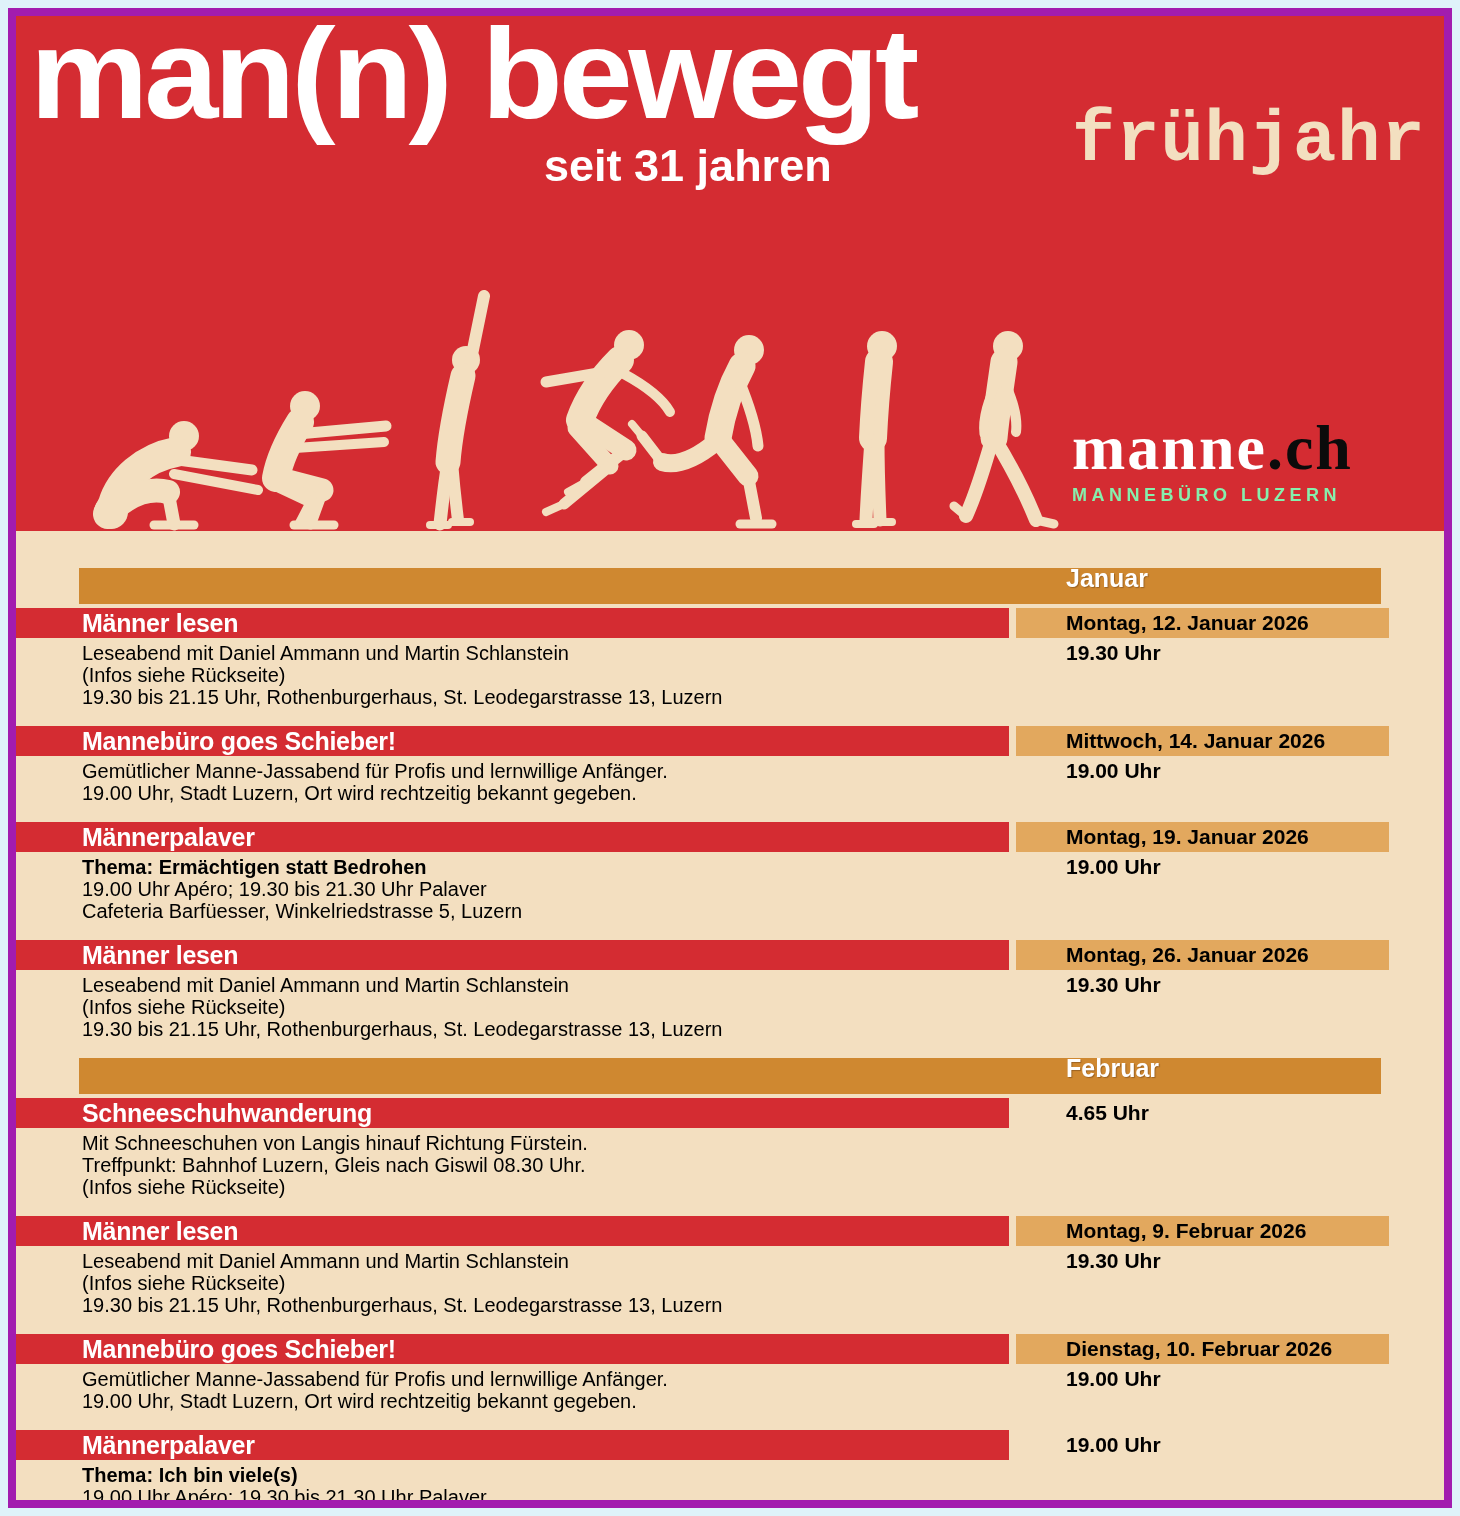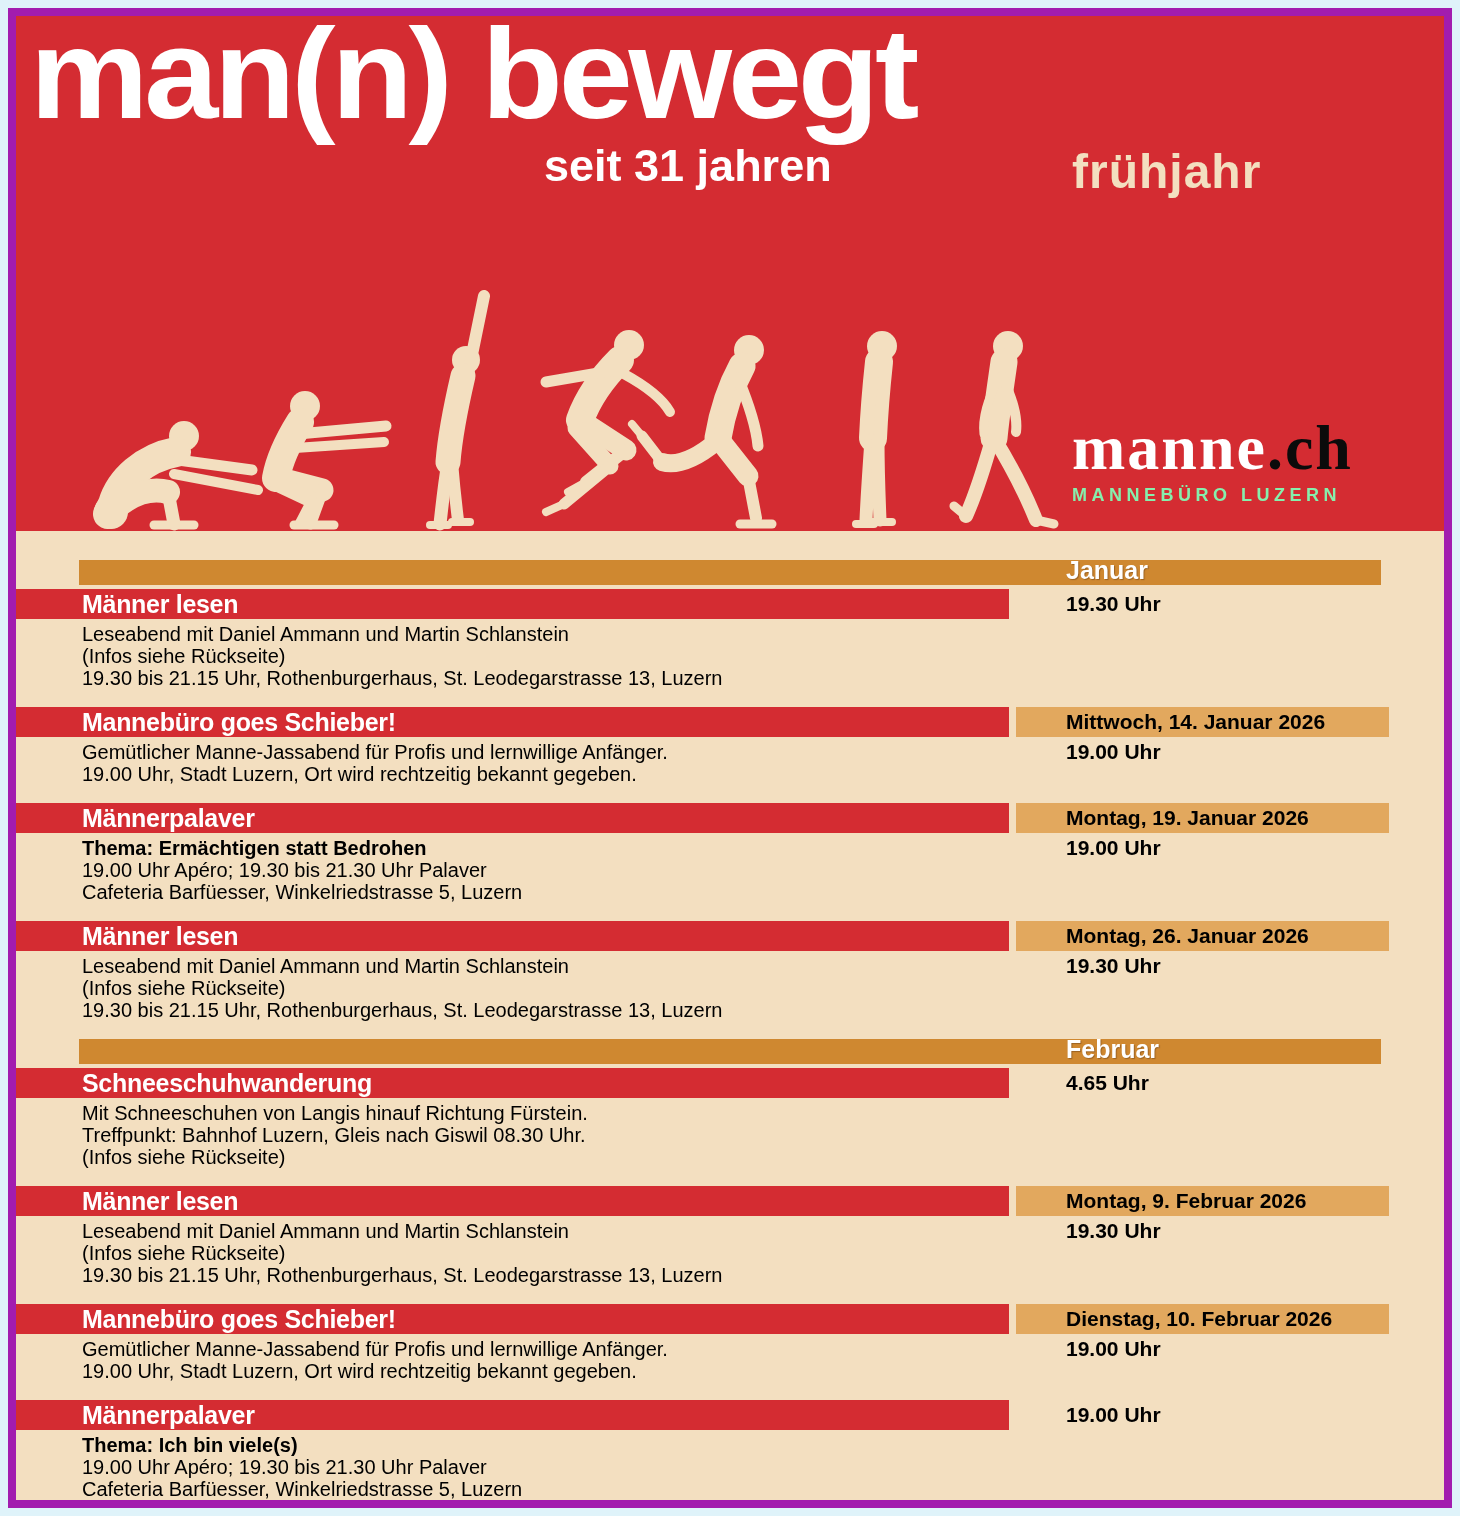--- a/index.html
+++ b/index.html
@@ -9,36 +9,36 @@
   *{margin:0;padding:0;box-sizing:border-box;}
   body{background:var(--frame-blue);font-family:"Liberation Sans",sans-serif;}
   .page{width:1460px;height:1516px;background:var(--frame-blue);padding:8px;overflow:hidden;}
   .inner{width:100%;height:100%;border:8px solid #a21caf;background:var(--cream);overflow:hidden;display:flex;flex-direction:column;}
 
   
   .hero{position:relative;flex:none;height:515px;background:var(--red);overflow:hidden;}
   .hero-title{position:absolute;left:14px;top:-16px;color:var(--white);font-weight:bold;
     font-size:128px;letter-spacing:-4px;transform:scaleX(1.04);transform-origin:left top;white-space:nowrap;}
   .hero-subtitle{position:absolute;left:528px;top:124px;color:var(--white);font-weight:bold;font-size:45px;}
-  .season{position:absolute;left:1056px;top:106px;color:var(--cream);font-weight:bold;
-    font-size:48px;line-height:99px;letter-spacing:1px;}
+  .season{position:absolute;left:1056px;top:76px;color:var(--cream);font-weight:bold;
+    font-size:72px;line-height:99px;letter-spacing:1px;font-family:Liberation Mono, monospace;}
   .logo{position:absolute;left:1056px;top:400px;font-family:"Liberation Serif",serif;
     font-weight:bold;font-size:64px;line-height:1;letter-spacing:2px;white-space:nowrap;}
   .logo-main{color:var(--white);}
   .logo-suffix{color:#0b0b0b;}
   .logo-tagline{font-family:"Liberation Sans",sans-serif;font-weight:600;font-size:18px;
     letter-spacing:4.5px;color:#86efac;margin-top:6px;}
   .figures{position:absolute;left:0;bottom:0;width:1050px;height:242px;}
   .figures path{stroke:var(--cream);fill:none;stroke-linecap:round;stroke-linejoin:round;}
   .figures circle{fill:var(--cream);}
 
   
   .schedule{flex:1;padding-top:25px;overflow:hidden;}
   .month ~ .month{margin-top:14px;}
-  .month-bar{position:relative;height:25px;margin:4px 63px 4px 63px;background:var(--month-bar);}
+  .month-bar{position:relative;height:36px;margin:12px 63px 4px 63px;background:var(--month-bar);}
   .month-label{position:absolute;left:987px;top:-4px;color:var(--white);font-weight:bold;
     font-size:25px;line-height:28px;white-space:nowrap;text-shadow:1px 1px 1px rgba(60,30,10,.35);}
   .event{display:flex;margin-bottom:18px;}
   .event-left{width:993px;flex:none;}
   .event-right{flex:1;margin-left:7px;}
   .title-bar{height:30px;background:var(--red);display:flex;align-items:center;padding-left:66px;}
   .event-title{color:var(--white);font-weight:bold;font-size:25px;letter-spacing:-0.3px;white-space:nowrap;}
   .event-desc{padding:4px 0 0 66px;color:var(--ink);}
   .desc-line{font-size:20px;line-height:22px;white-space:nowrap;}
   .desc-line.theme{font-weight:bold;}
@@ -152,20 +152,23 @@
       <div class="title-bar">
         <span class="event-title">Männer lesen</span>
       </div>
       <div class="event-desc">
                   <div class="desc-line">Leseabend mit Daniel Ammann und Martin Schlanstein</div>
                   <div class="desc-line">(Infos siehe Rückseite)</div>
                   <div class="desc-line">19.30 bis 21.15 Uhr, Rothenburgerhaus, St. Leodegarstrasse 13, Luzern</div>
                 </div>
     </div>
     <div class="event-right">
+      <div class="date-bar">
+        <span class="event-date">Montag, 12. Januar 2026</span>
+      </div>
       <div class="event-time">19.30 Uhr</div>
     </div>
   </article>
 
   <article class="event">
     <div class="event-left">
       <div class="title-bar">
         <span class="event-title">Mannebüro goes Schieber!</span>
       </div>
       <div class="event-desc">

